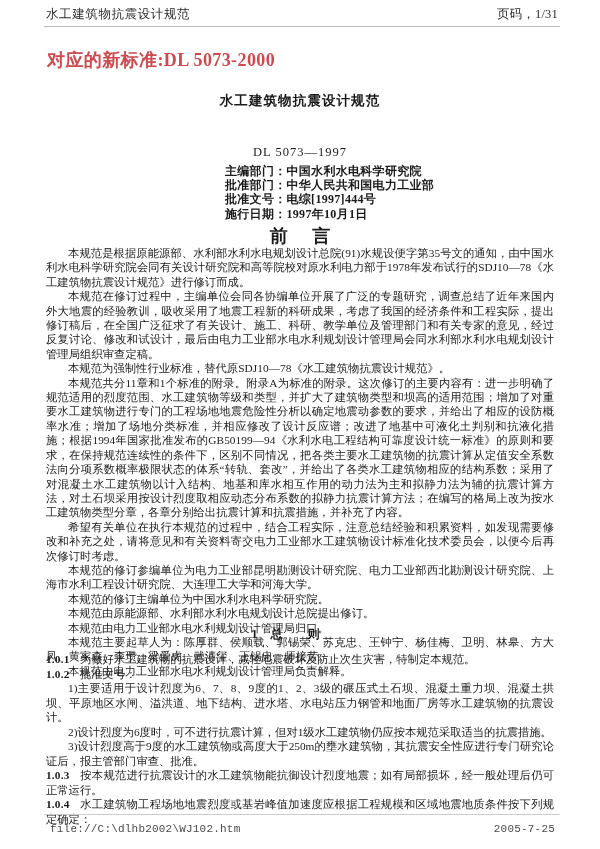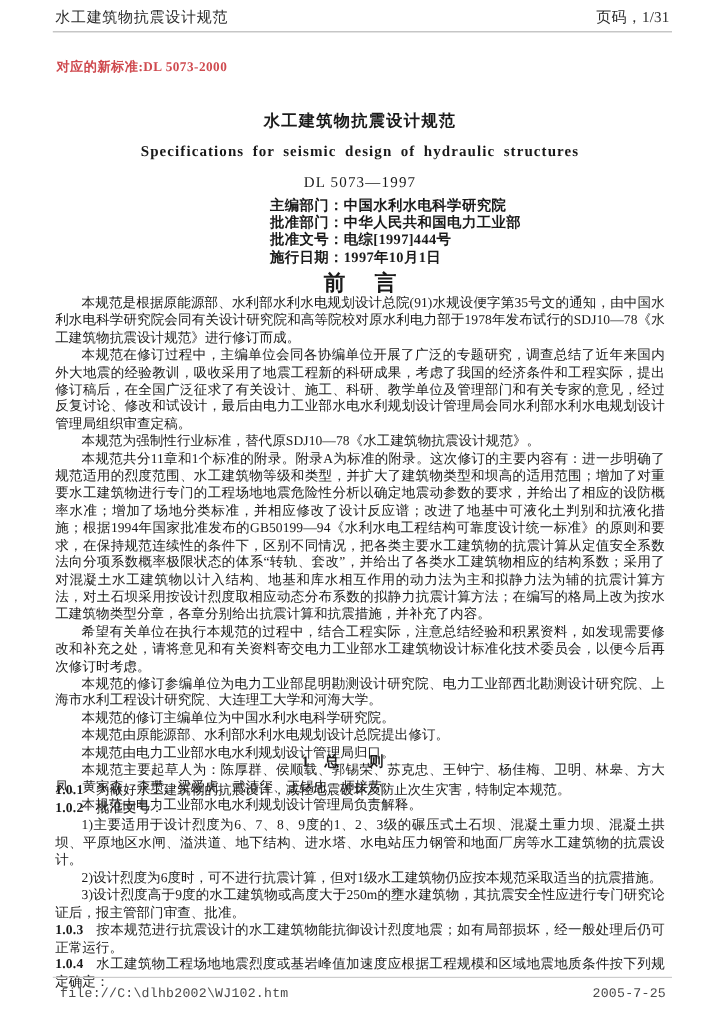--- a/index.html
+++ b/index.html
@@ -44,21 +44,21 @@
     right: 40px;
     height: 1px;
     background: #b9b9b9;
   }
 
   
   .red-note {
     position: absolute;
     top: 48px;
     left: 47px;
-    font-size: 11px;
+    font-size: 18px;
     font-weight: bold;
     color: #cf4a4f;
     letter-spacing: 0.4px;
     white-space: nowrap;
   }
 
   
   .doc-title {
     position: absolute;
     top: 92px;
@@ -196,21 +196,20 @@
 
   <div class="page-header">
     <span class="header-title">水工建筑物抗震设计规范</span>
     <span class="header-pageno">页码，1/31</span>
   </div>
   <div class="header-rule"></div>
 
   <div class="red-note">对应的新标准:DL  5073-2000</div>
 
   <div class="doc-title">水工建筑物抗震设计规范</div>
-  <div class="doc-title-en">Specifications for seismic design of hydraulic structures</div>
   <div class="doc-code">DL  5073—1997</div>
 
   <div class="meta-block">
     <span class="meta-row">
       <span class="meta-label">主编部门：</span><span class="meta-value">中国水利水电科学研究院</span>
     </span>
     <span class="meta-row">
       <span class="meta-label">批准部门：</span><span class="meta-value">中华人民共和国电力工业部</span>
     </span>
     <span class="meta-row">

